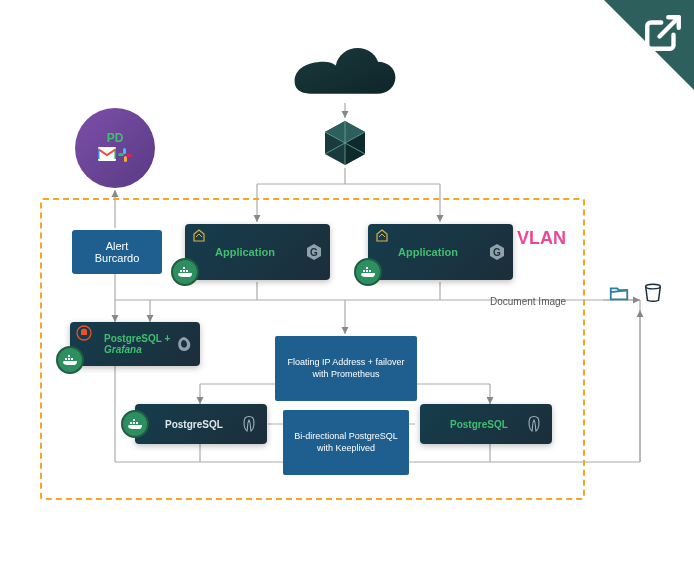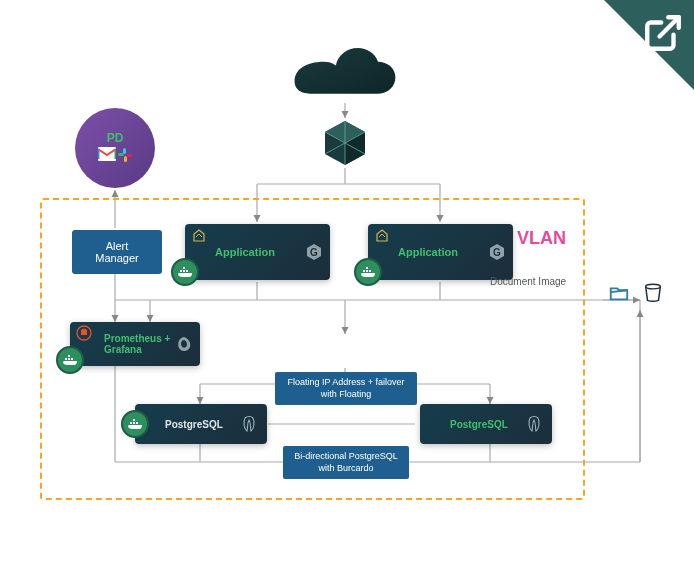--- a/index.html
+++ b/index.html
@@ -103,25 +103,24 @@
     padding: 10px 12px;
     border-radius: 3px;
     text-align: center;
   }
   
   .conn-label {
     position: absolute;
     background: #1e5f8f;
     color: #fff;
     font-size: 9px;
-    padding: 5px 8px;
+    padding: 21px 8px;
     border-radius: 2px;
     text-align: center;
     line-height: 1.3;
-    margin-top: 36px;
   }
   .conn-text {
     position: absolute;
     font-size: 10px;
     color: #555;
   }
   
   .storage-icons {
     position: absolute;
     top: 282px; left: 608px;
@@ -235,21 +234,21 @@
     <line x1="640" y1="300" x2="640" y2="462"></line>
     <line x1="603" y1="300" x2="640" y2="300" marker-end="url(#arr)"></line>
     <line x1="640" y1="462" x2="640" y2="310" marker-end="url(#arr)"></line>
   </g>
 </svg>
 
 <div class="vlan"></div>
 <div class="vlan-label">VLAN</div>
 
 <div class="alert-mgr" style="top:230px; left:72px; width:90px;">
-  <span>Alert Manager</span>
+  <span>Alert Burcardo</span>
 </div>
 
 <div class="node" style="top:224px; left:185px; width:145px; height:56px;">
   <div class="top-icon">
     <svg viewBox="0 0 16 16">
         <path d="M8 2 L13 6 L13 13 L3 13 L3 6 Z" fill="none" stroke="#d9b14a" stroke-width="1.2"></path>
         <path d="M5 9 L8 6 L11 9" fill="none" stroke="#d9b14a" stroke-width="1"></path>
       </svg>
   </div>
   <span class="title">Application</span>
@@ -295,41 +294,41 @@
   </div>
 </div>
 
 <div class="node" style="top:322px; left:70px; width:130px; height:44px; flex-direction:column; align-items:flex-start; justify-content:center; padding-left:34px;">
   <div class="top-icon" style="top:3px; left:6px;">
     <svg viewBox="0 0 16 16">
         <circle cx="8" cy="8" r="7" fill="none" stroke="#e6522c" stroke-width="1.3"></circle>
         <path d="M5 5 Q8 2 11 5 L11 10 L5 10 Z" fill="#e6522c"></path>
       </svg>
   </div>
-  <span class="title" style="font-size:10px;">Prometheus +</span>
-  <span class="title" style="font-size:10px;">Grafana</span>
+  <span class="title" style="font-size:10px;">PostgreSQL +</span>
+  <span class="title" style="font-size:10px;font-style:italic;">Grafana</span>
   <div class="right-icon">
     <svg viewBox="0 0 20 20">
         <path d="M10 3 C5 4 3 9 5 14 C7 18 14 18 16 13 C17 9 15 5 10 3 Z M10 6 C13 7 14 11 12 13 C10 15 7 13 7 10 C7 8 8 6 10 6 Z" fill="#8fa2aa"></path>
       </svg>
   </div>
   <div class="badge-circ" style="bottom:-8px;">
     <svg width="16" height="12" viewBox="0 0 16 12">
         <path d="M1 8 Q1 11 6 11 L12 11 Q15 11 15 7 L2 7 Z" fill="#fff"></path>
         <rect x="3" y="4" width="2" height="2" fill="#fff"></rect>
         <rect x="6" y="4" width="2" height="2" fill="#fff"></rect>
         <rect x="6" y="1" width="2" height="2" fill="#fff"></rect>
         <rect x="9" y="4" width="2" height="2" fill="#fff"></rect>
       </svg>
   </div>
 </div>
 
 <div class="conn-label" style="top:336px; left:275px; width:142px;">
   <div>Floating IP Address + failover</div>
-  <div>with Floating</div>
+  <div>with Prometheus</div>
 </div>
 
 <div class="node" style="top:404px; left:135px; width:132px; height:40px;">
   <span class="title-white" style="font-size:10px;">PostgreSQL</span>
   <div class="right-icon">
     <svg viewBox="0 0 20 20">
         <path d="M4 4 C2 8 3 15 6 17 C7 13 6 9 8 6 C10 9 9 13 10 17 C13 15 14 8 12 4 C10 2 6 2 4 4 Z" fill="none" stroke="#9fb2ba" stroke-width="1.1"></path>
       </svg>
   </div>
   <div class="badge-circ" style="top:50%; transform:translateY(-50%);">
@@ -338,33 +337,33 @@
         <rect x="3" y="4" width="2" height="2" fill="#fff"></rect>
         <rect x="6" y="4" width="2" height="2" fill="#fff"></rect>
         <rect x="6" y="1" width="2" height="2" fill="#fff"></rect>
         <rect x="9" y="4" width="2" height="2" fill="#fff"></rect>
       </svg>
   </div>
 </div>
 
 <div class="conn-label" style="top:410px; left:283px; width:126px;">
   <div>Bi-directional PostgreSQL</div>
-  <div>with Burcardo</div>
+  <div>with Keeplived</div>
 </div>
 
 <div class="node" style="top:404px; left:420px; width:132px; height:40px;">
   <span class="title" style="font-size:10px;">PostgreSQL</span>
   <div class="right-icon">
     <svg viewBox="0 0 20 20">
         <path d="M4 4 C2 8 3 15 6 17 C7 13 6 9 8 6 C10 9 9 13 10 17 C13 15 14 8 12 4 C10 2 6 2 4 4 Z" fill="none" stroke="#9fb2ba" stroke-width="1.1"></path>
       </svg>
   </div>
 </div>
 
-<div class="conn-text" style="top:276px; left:490px;">Document Image</div>
+<div class="conn-text" style="top:296px; left:490px;">Document Image</div>
 
 <div class="storage-icons">
   <span>
     <svg viewBox="0 0 24 24">
         <path d="M3 7 L3 19 L21 19 L21 9 L12 9 L10 7 Z" fill="none" stroke="#2d7f9f" stroke-width="2"></path>
         <path d="M3 11 L21 9" stroke="#2d7f9f" stroke-width="2"></path>
       </svg>
   </span>
   <span>
     <svg viewBox="0 0 24 24">

